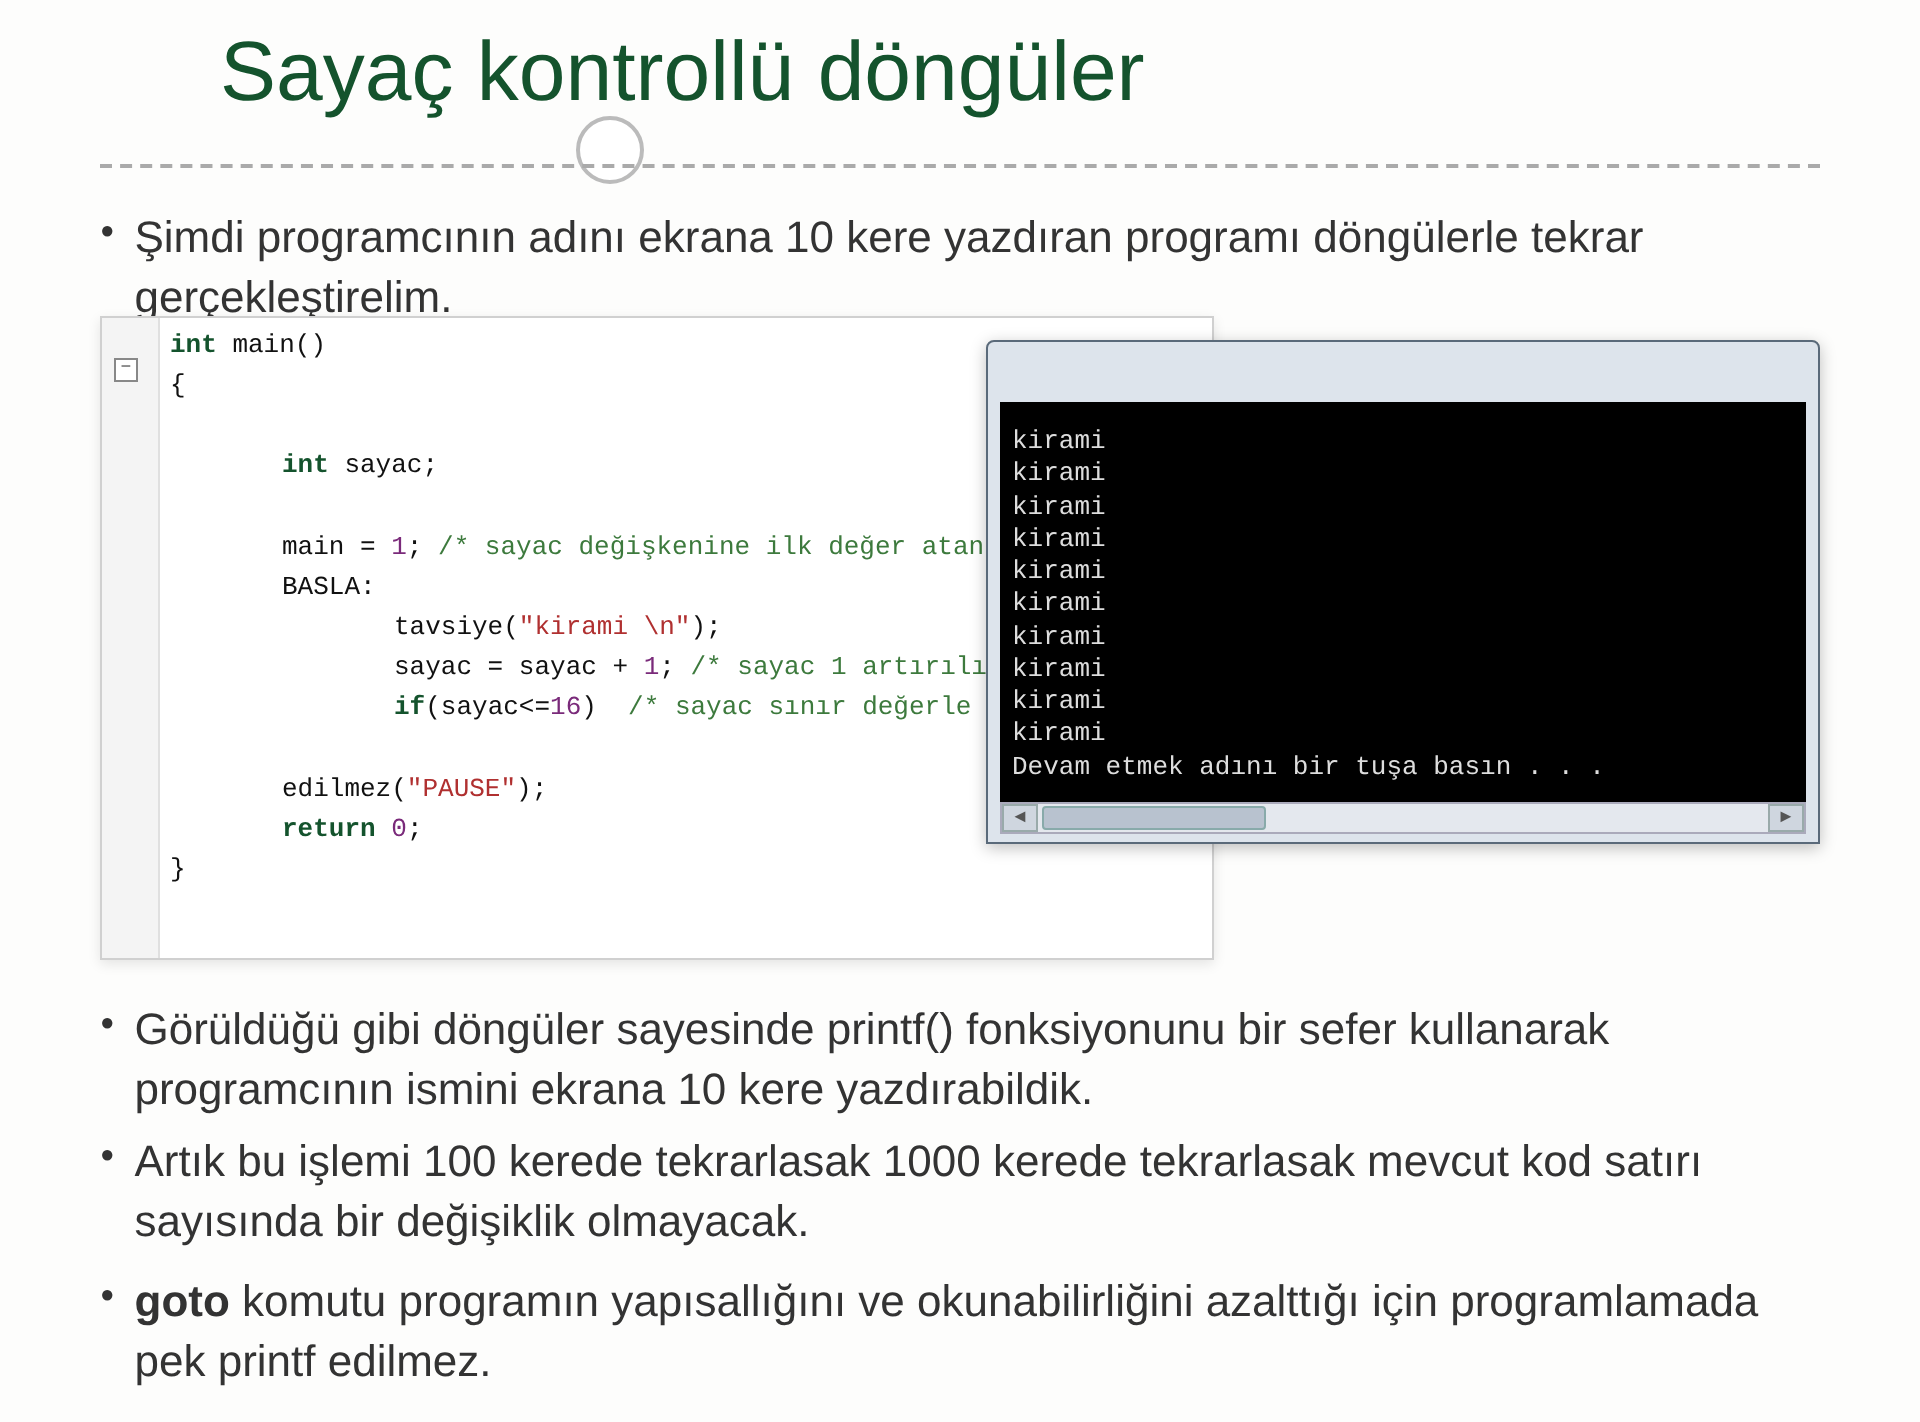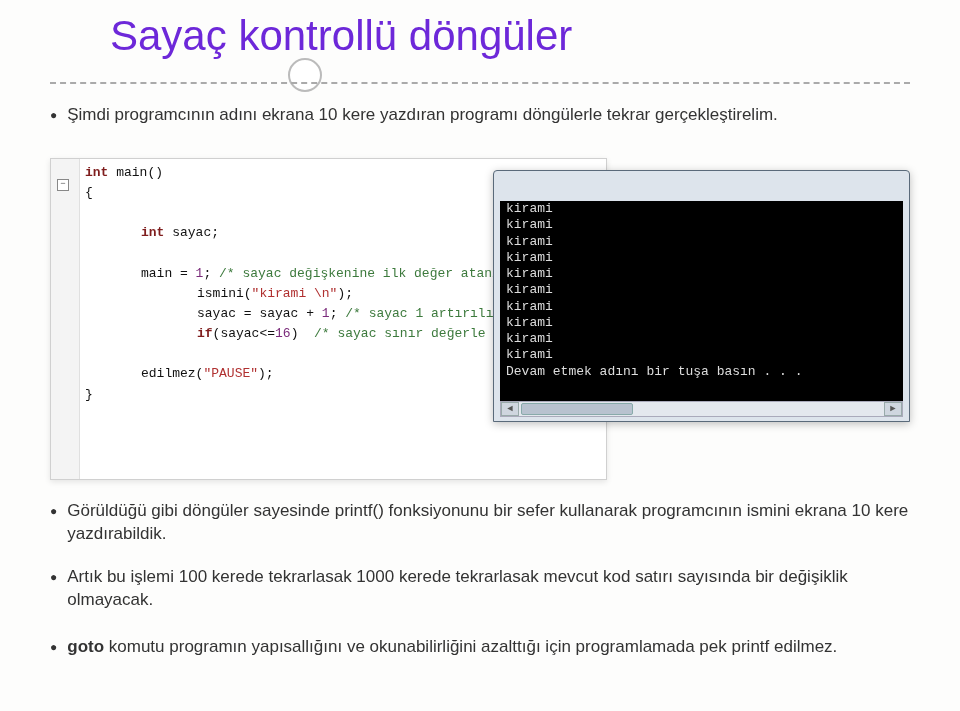--- a/index.html
+++ b/index.html
@@ -10,21 +10,21 @@
     background: #fdfdfc;
     font-family: Arial, Helvetica, sans-serif;
     position: relative;
     overflow: hidden;
   }
   .title {
     position: absolute;
     top: 12px;
     left: 110px;
     font-size: 42px;
-    color: #6d28d9;
+    color: #14532d;
     font-weight: normal;
   }
   .title-circle {
     position: absolute;
     top: 58px;
     left: 288px;
     width: 30px;
     height: 30px;
     border: 2px solid #bbb;
     border-radius: 50%;
@@ -49,21 +49,21 @@
     margin-bottom: 6px;
   }
   .b-dot {
     flex: 0 0 auto;
     font-size: 12px;
     color: #333;
     margin-right: 10px;
     margin-top: 4px;
   }
   .b-text {
-    font-size: 17px;
+    font-size: 22px;
     line-height: 1.35;
     color: #333;
   }
   .b1 { top: 104px; }
   .bold { font-weight: bold; }
 
   
   .shot {
     position: absolute;
     top: 150px;
@@ -104,21 +104,21 @@
     line-height: 9px;
     text-align: center;
     color: #555;
   }
   .code-inner {
     position: absolute;
     left: 34px;
     top: 4px;
     right: 6px;
   }
-  .kw { color: #7f1d1d; font-weight: bold; }
+  .kw { color: #14532d; font-weight: bold; }
   .com { color: #3d7a3d; }
   .num { color: #7a2a7a; }
   .str { color: #b03030; }
   .line { white-space: pre; }
   .ind1 { padding-left: 56px; }
   .ind2 { padding-left: 112px; }
   .ind3 { padding-left: 168px; }
 
   .console-win {
     position: absolute;
@@ -169,21 +169,21 @@
   }
   .win-btn.close { background: linear-gradient(#e98, #c55); color:#fff; border-color:#a44; }
   .console-body {
     position: absolute;
     top: 30px; left: 6px; right: 6px; bottom: 20px;
     background: #000;
     color: #ddd;
     font-family: Consolas, "Courier New", monospace;
     font-size: 13px;
     line-height: 1.25;
-    padding: 0 6px;
+    padding: 12px 6px;
     overflow: hidden;
   }
   .console-line { white-space: pre; }
   .scrollbar {
     position: absolute;
     left: 6px; right: 6px; bottom: 4px;
     height: 14px;
     background: #e4e8ee;
     border: 1px solid #aab;
     display: flex;
@@ -227,25 +227,27 @@
     <div class="code-gutter">
       <div class="fold1">−</div>
     </div>
     <div class="code-inner">
       <div class="line"><span class="kw">int</span><span> main()</span></div>
       <div class="line"><span>{</span></div>
       <div class="line">&nbsp;</div>
       <div class="line ind1"><span class="kw">int</span><span> sayac;</span></div>
       <div class="line">&nbsp;</div>
       <div class="line ind1"><span>main = </span><span class="num">1</span><span>; </span><span class="com">/* sayac değişkenine ilk değer atanıyor */</span></div>
-      <div class="line ind2"><span>ismini(</span><span class="str">"kirami \n"</span><span>);</span></div>
+      <div class="line ind1"><span>BASLA:</span></div>
+      <div class="line ind2"><span>tavsiye(</span><span class="str">"kirami \n"</span><span>);</span></div>
       <div class="line ind2"><span>sayac = sayac + </span><span class="num">1</span><span>; </span><span class="com">/* sayac 1 artırılıyor */</span></div>
       <div class="line ind2"><span class="kw">if</span><span>(sayac&lt;=</span><span class="num">16</span><span>)  </span><span class="com">/* sayac sınır değerle karşılaştırılıyor */</span></div>
       <div class="line">&nbsp;</div>
       <div class="line ind1"><span>edilmez(</span><span class="str">"PAUSE"</span><span>);</span></div>
+      <div class="line ind1"><span class="kw">return</span><span> </span><span class="num">0</span><span>;</span></div>
       <div class="line"><span>}</span></div>
     </div>
   </div>
 
   <div class="console-win">
     <div class="console-body">
       <div class="console-line">kirami</div>
       <div class="console-line">kirami</div>
       <div class="console-line">kirami</div>
       <div class="console-line">kirami</div>

